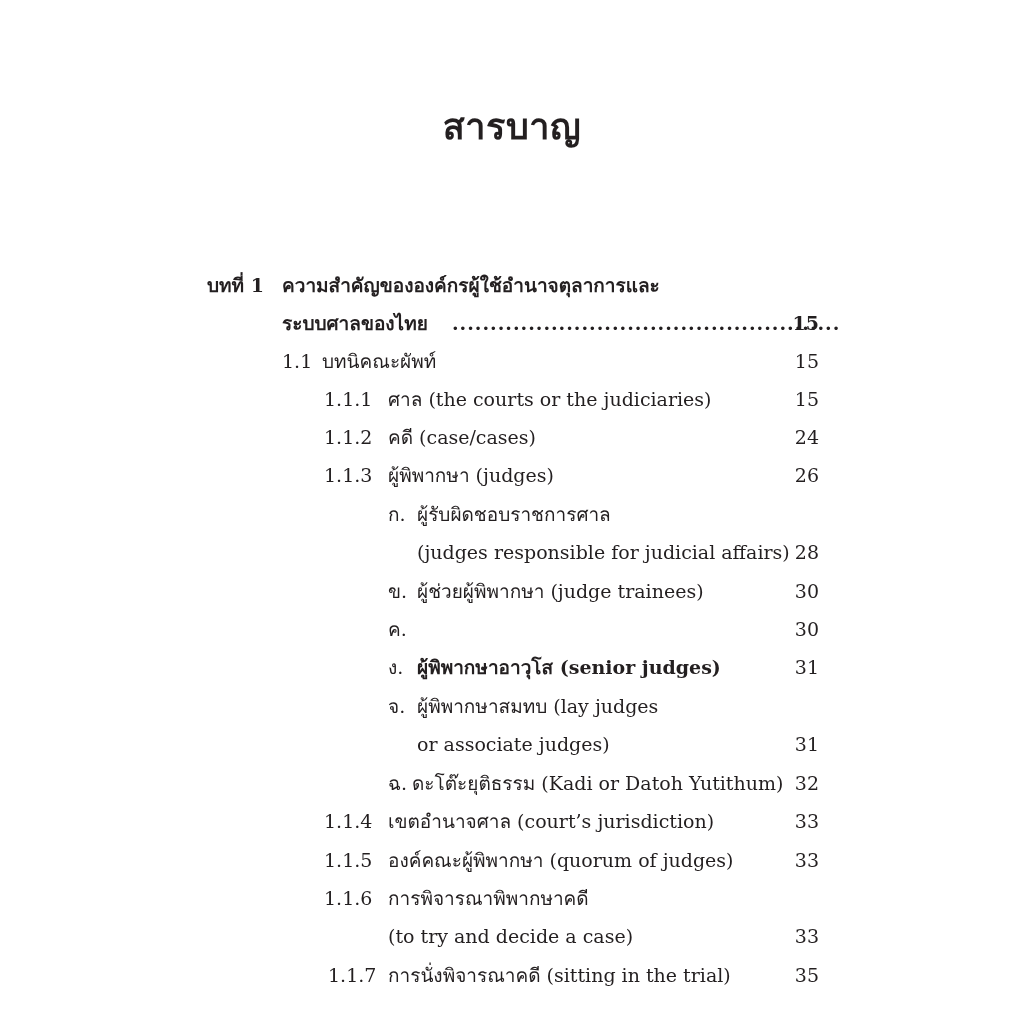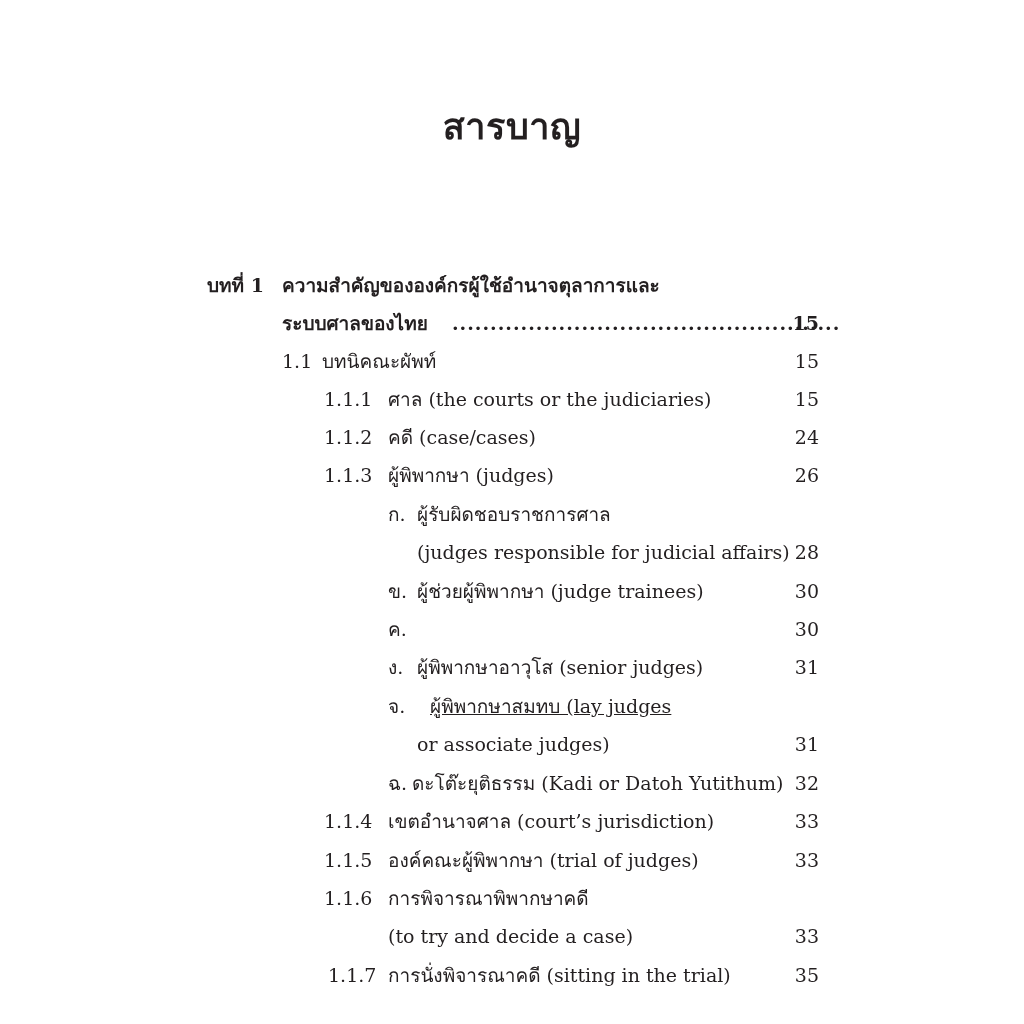--- a/index.html
+++ b/index.html
@@ -116,48 +116,48 @@
     <span class="pg">30</span>
   </div>
 
   <div class="row" style="top:566px;">
     <span class="num" style="left:388px;">ค.</span>
     <span class="pg">30</span>
   </div>
 
   <div class="row" style="top:604px;">
     <span class="num" style="left:388px;">ง.</span>
-    <span class="txt" style="left:417px;">ผู้พิพากษาอาวุโส (senior judges)</span>
+    <span class="txt" style="left:417px;font-weight:bold;">ผู้พิพากษาอาวุโส (senior judges)</span>
     <span class="pg">31</span>
   </div>
 
   <div class="row" style="top:643px;">
     <span class="num" style="left:388px;">จ.</span>
-    <span class="txt" style="left:430px;text-decoration:underline;">ผู้พิพากษาสมทบ (lay judges</span>
+    <span class="txt" style="left:417px;">ผู้พิพากษาสมทบ (lay judges</span>
   </div>
   <div class="row" style="top:681px;">
     <span class="txt" style="left:417px;">or associate judges)</span>
     <span class="pg">31</span>
   </div>
 
   <div class="row" style="top:720px;">
     <span class="num" style="left:388px;">ฉ.</span>
     <span class="txt" style="left:412px;">ดะโต๊ะยุติธรรม (Kadi or Datoh Yutithum)</span>
     <span class="pg">32</span>
   </div>
 
   <div class="row" style="top:758px;">
     <span class="num" style="left:324px;">1.1.4</span>
     <span class="txt" style="left:388px;">เขตอำนาจศาล (court’s jurisdiction)</span>
     <span class="pg">33</span>
   </div>
 
   <div class="row" style="top:797px;">
     <span class="num" style="left:324px;">1.1.5</span>
-    <span class="txt" style="left:388px;">องค์คณะผู้พิพากษา (trial of judges)</span>
+    <span class="txt" style="left:388px;">องค์คณะผู้พิพากษา (quorum of judges)</span>
     <span class="pg">33</span>
   </div>
 
   <div class="row" style="top:835px;">
     <span class="num" style="left:324px;">1.1.6</span>
     <span class="txt" style="left:388px;">การพิจารณาพิพากษาคดี</span>
   </div>
   <div class="row" style="top:873px;">
     <span class="txt" style="left:388px;">(to try and decide a case)</span>
     <span class="pg">33</span>

